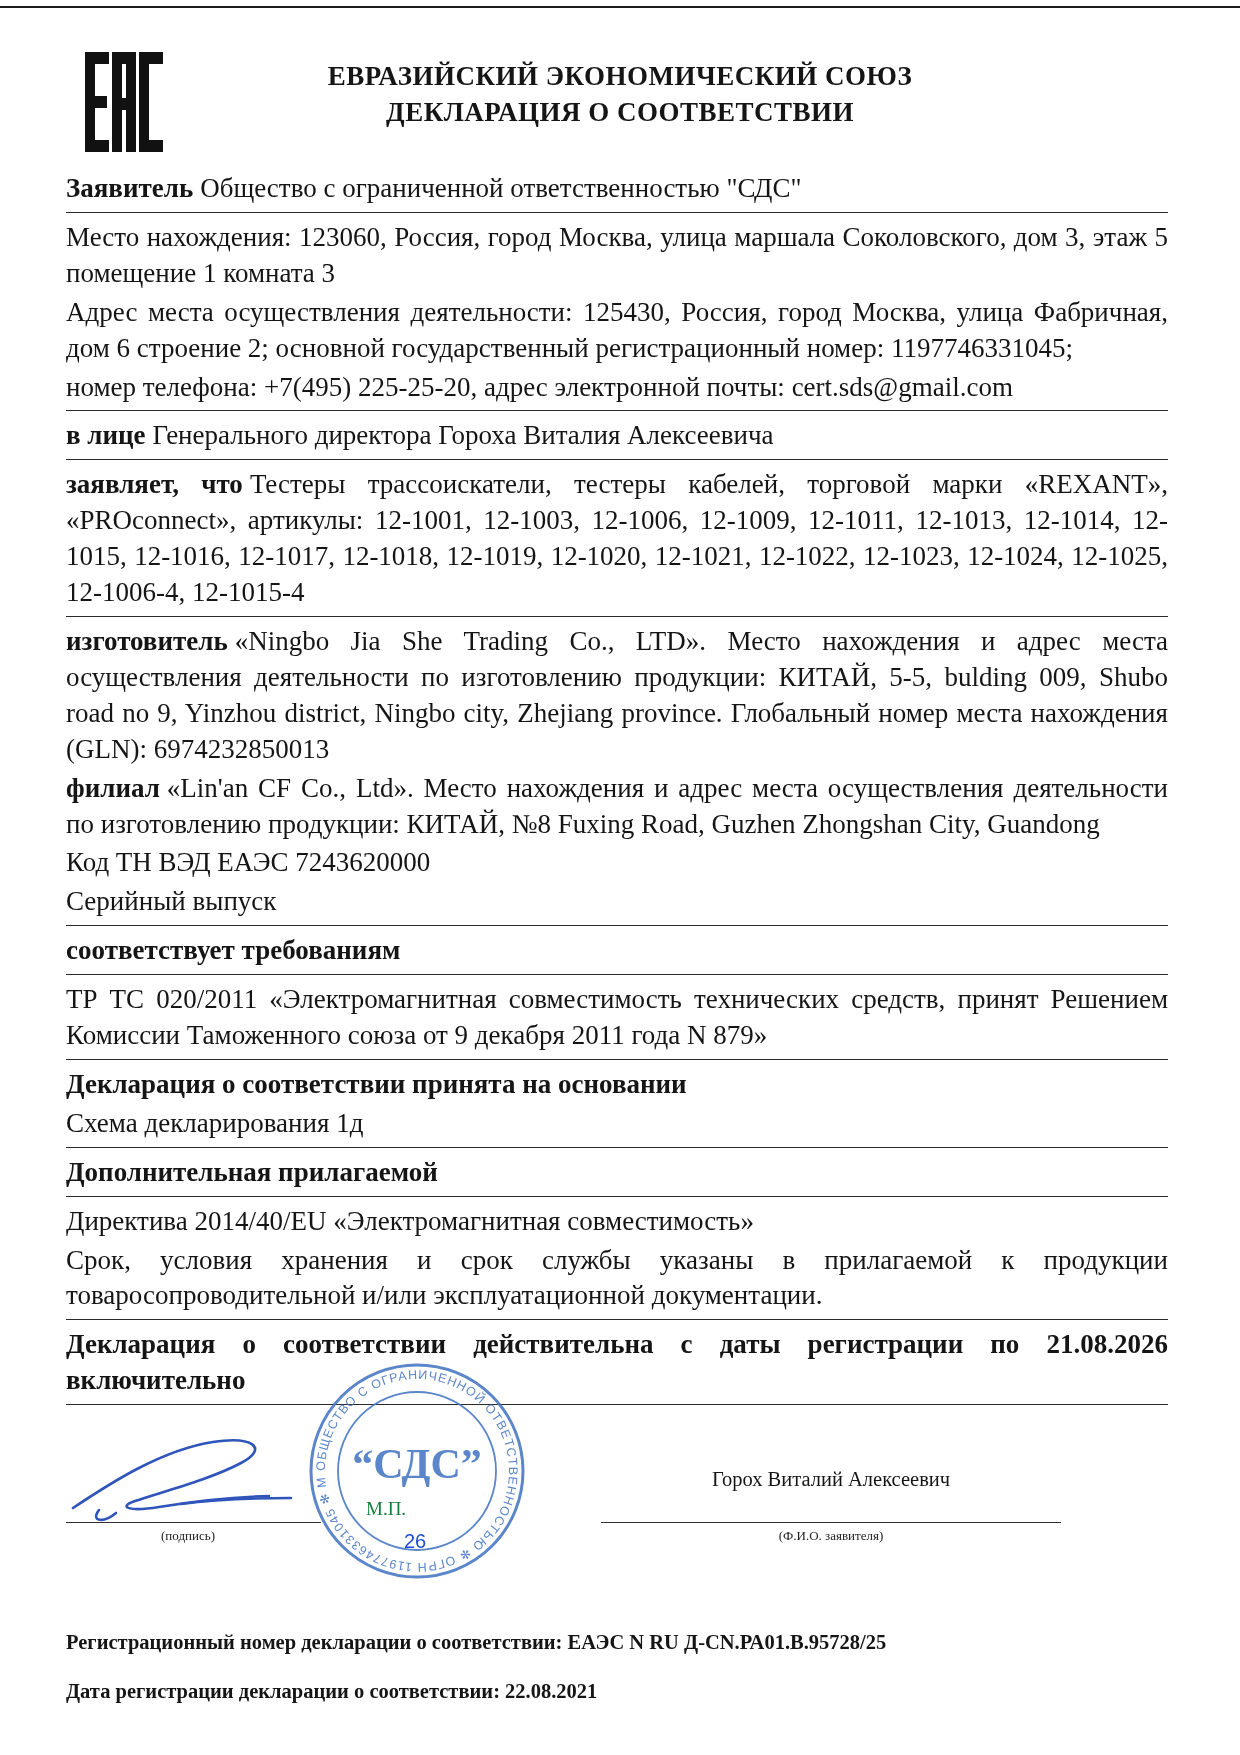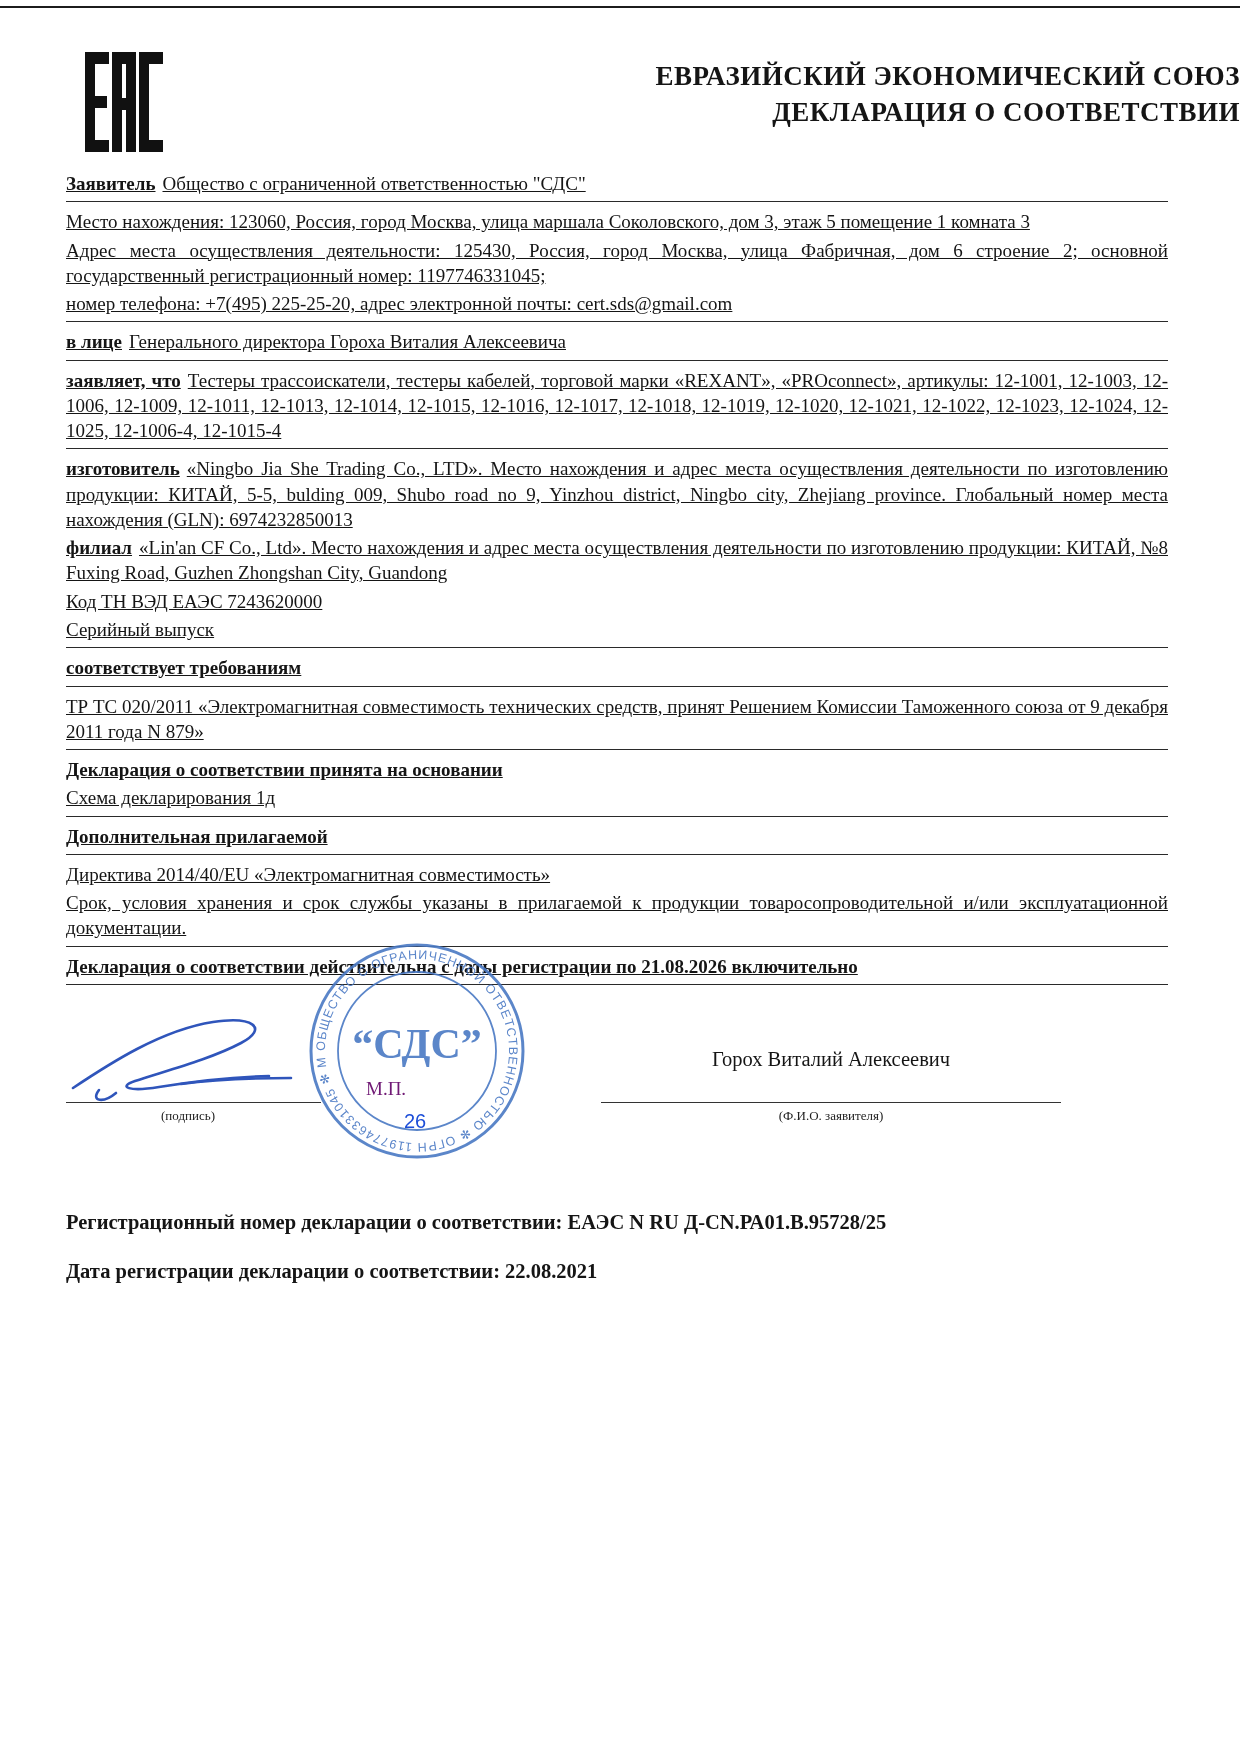--- a/index.html
+++ b/index.html
@@ -8,33 +8,33 @@
     width:1240px;
     min-height:1755px;
     background:#ffffff;
     font-family:"Liberation Serif", serif;
     color:#151515;
     overflow:hidden;
   }
   .scan-edge{position:absolute;top:6px;left:0;width:100%;height:2px;background:#1c1c1c;}
   .header{position:relative;margin-top:50px;height:118px;}
   .logo{position:absolute;left:84px;top:2px;width:80px;height:100px;}
-  .title{width:100%;text-align:right;font-weight:bold;font-size:27px;line-height:1.35;letter-spacing:0.5px;padding-top:8px;}
+  .title{width:100%;text-align:center;font-weight:bold;font-size:27px;line-height:1.35;letter-spacing:0.5px;padding-top:8px;}
   .content{padding:0 72px 0 66px;}
-  p.para{margin:3px 0 3px 0;font-size:19px;line-height:1.33;text-align:justify;text-decoration:underline;}
+  p.para{margin:3px 0 3px 0;font-size:27px;line-height:1.33;text-align:justify;}
   p.center-na{text-align:left;}
   .b{font-weight:bold;}
   .lbl{font-weight:bold;margin-right:7px;}
   .rule{border-bottom:1.6px solid #2a2a2a;margin:4px 0 7px 0;height:1px;}
   .sig-area{position:relative;height:205px;margin-top:4px;}
   .sig-svg{position:absolute;left:-5px;top:0px;width:310px;height:120px;z-index:3;}
   .line-left{position:absolute;left:0px;top:110px;width:255px;border-bottom:1.2px solid #333;}
   .cap-left{position:absolute;left:95px;top:116px;font-size:13px;color:#222;}
   .stamp{position:absolute;left:240px;top:-52px;width:222px;height:222px;z-index:2;opacity:0.9;}
-  .mp-label{position:absolute;left:300px;top:86px;font-size:19px;color:#701a75;z-index:4;}
+  .mp-label{position:absolute;left:300px;top:86px;font-size:19px;color:#15803d;z-index:4;}
   .stamp-num{position:absolute;left:338px;top:118px;font-size:20px;color:#1d4ed8;z-index:4;font-family:"Liberation Sans",sans-serif;}
   .name-right{position:absolute;left:535px;top:56px;width:460px;text-align:center;font-size:20.5px;}
   .line-right{position:absolute;left:535px;top:110px;width:460px;border-bottom:1.2px solid #333;}
   .cap-right{position:absolute;left:535px;top:116px;width:460px;text-align:center;font-size:13px;color:#222;}
   .footer-line{font-size:20.5px;font-weight:bold;margin:0 0 6px 0;}
   .footer-date{font-size:20.5px;font-weight:bold;margin-top:26px;}
   .footer{margin-top:14px;}
 </style>
 </head>
 <body>

